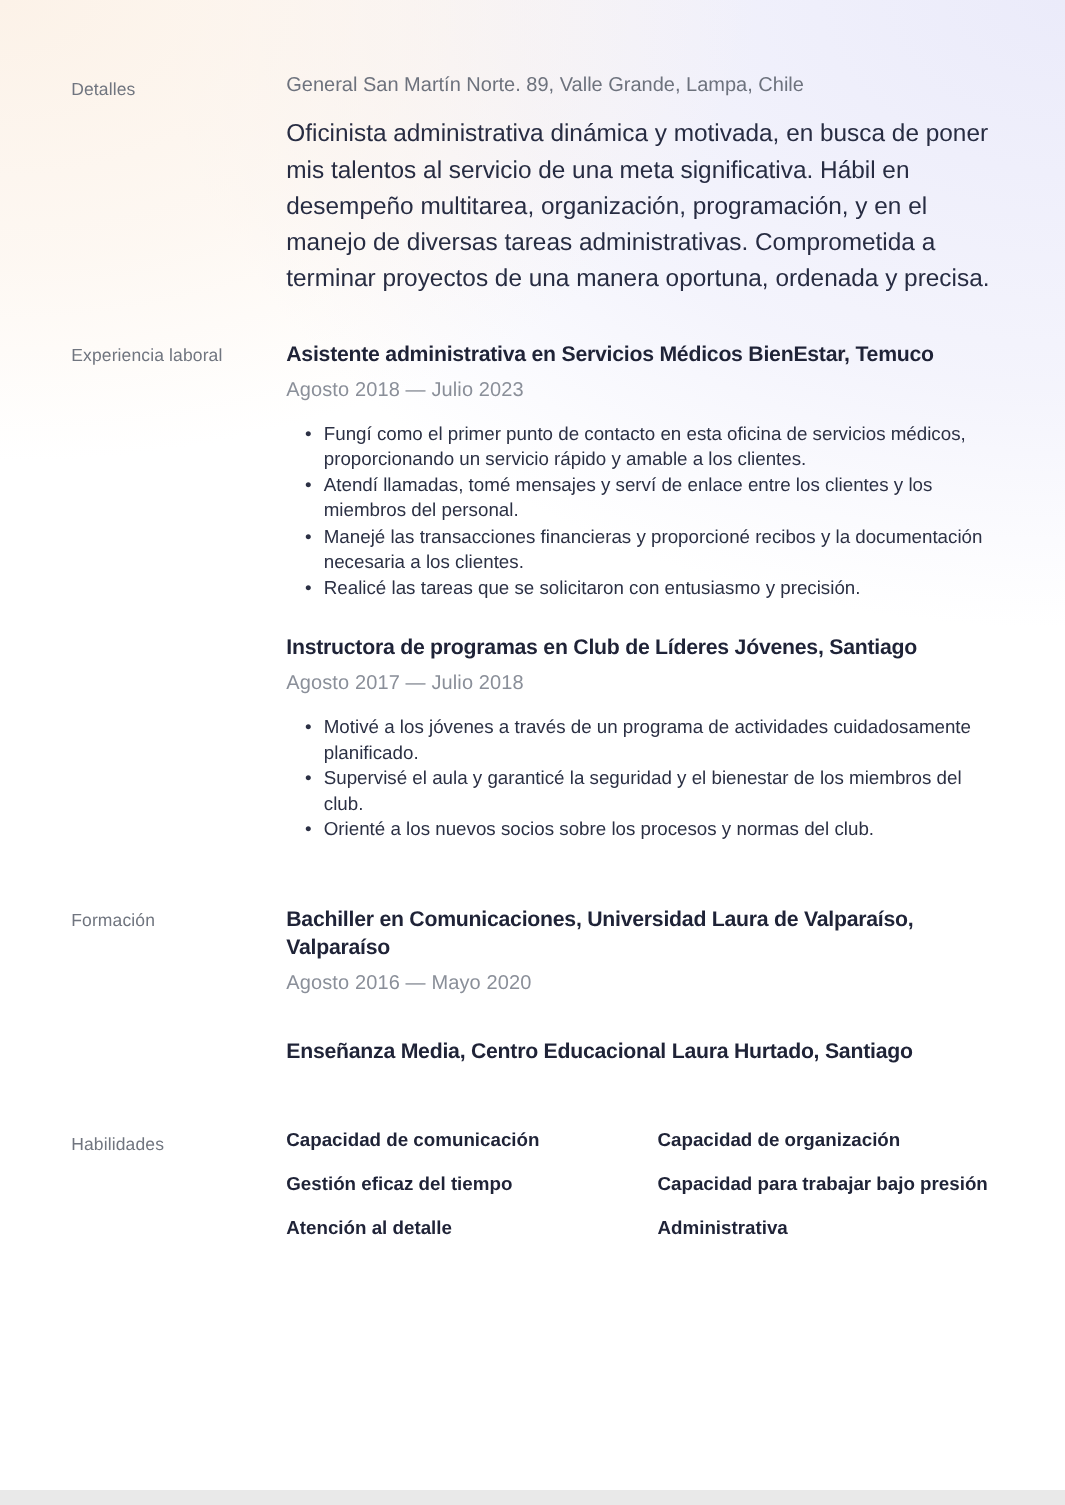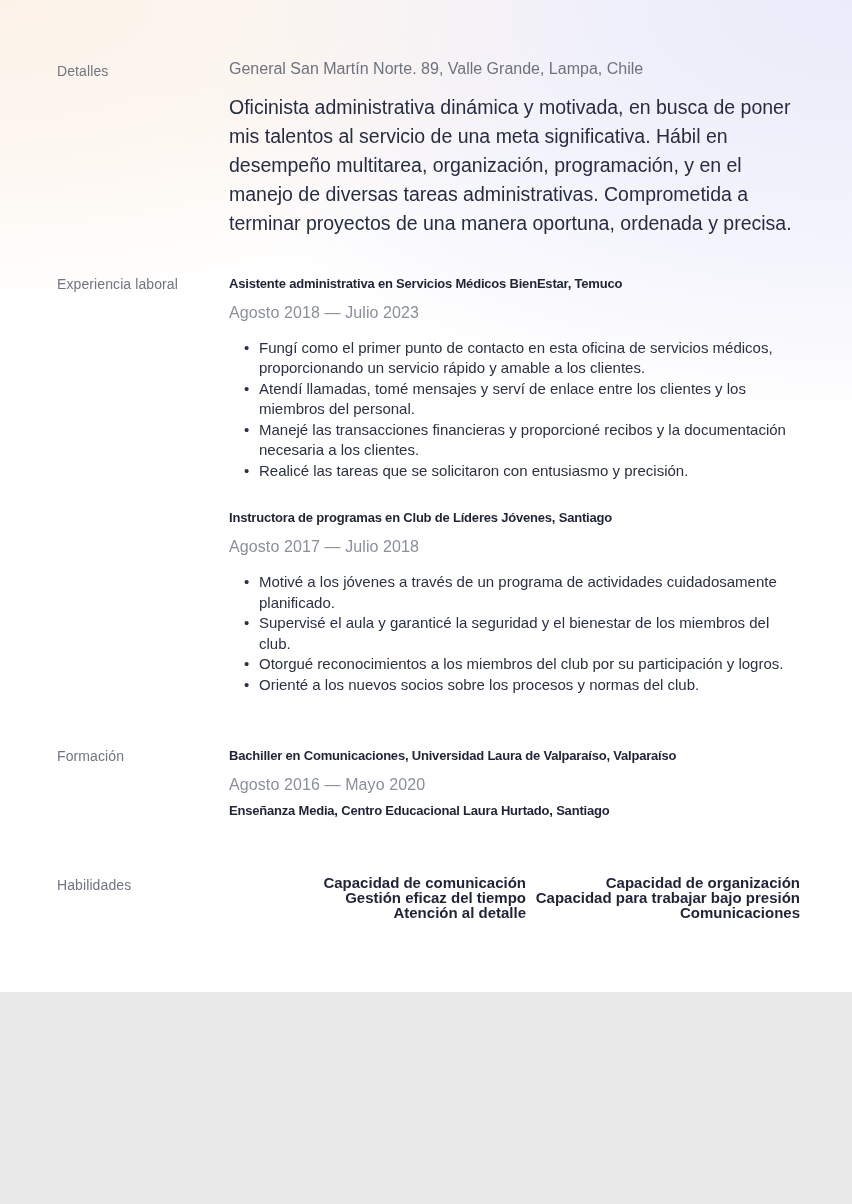--- a/index.html
+++ b/index.html
@@ -5,21 +5,21 @@
   html, body {
     margin: 0;
     padding: 0;
     background: #e9e9e9;
     font-family: "Liberation Sans", "DejaVu Sans", sans-serif;
     -webkit-font-smoothing: antialiased;
   }
   .page {
     position: relative;
     width: 852px;
-    height: 992px;
+    height: 1192px;
     margin: 0 auto;
     overflow: hidden;
     background:
       radial-gradient(115% 50% at 0% 0%, #fcf2e8 0%, rgba(252,242,232,0.55) 35%, rgba(252,242,232,0) 62%),
       radial-gradient(125% 62% at 100% 0%, #ebebfa 0%, rgba(235,235,250,0.55) 42%, rgba(235,235,250,0) 68%),
       #ffffff;
     color: #20243a;
   }
   .inner {
     padding: 60px 52px 0 57px;
@@ -57,21 +57,21 @@
     color: #272c42;
     max-width: 575px;
   }
   
   .section-experience { margin-top: 35px; }
   .section-education  { margin-top: 50px; }
   .section-skills     { margin-top: 52px; }
 
   .job + .job { margin-top: 26px; }
   .job-title, .school-title {
-    font-size: 13px;
+    font-size: 17px;
     font-weight: 700;
     line-height: 22px;
     letter-spacing: -0.2px;
     color: #1f2337;
   }
   .dates {
     margin-top: 9px;
     font-size: 16px;
     color: #8a8f99;
     letter-spacing: 0.1px;
@@ -87,27 +87,27 @@
     line-height: 20.5px;
     color: #2b3044;
     max-width: 540px;
   }
   ul.bullets li::before {
     content: "\2022";
     position: absolute;
     left: -15px;
     color: #2b3044;
   }
-  .school + .school { margin-top: 6px; }
+  .school + .school { margin-top: 34px; }
   
   .skills-grid {
     display: grid;
     grid-template-columns: 297px 1fr;
+    row-gap: 20px;
     padding-top: 1px;
-    text-align: right;
   }
   .skill {
     font-size: 15px;
     font-weight: 700;
     line-height: 15px;
     color: #1f2337;
   }
 </style>
 </head>
 <body>
@@ -139,21 +139,20 @@
             <li>Realicé las tareas que se solicitaron con entusiasmo y precisión.</li>
           </ul>
         </div>
 
         <div class="job">
           <div class="job-title">Instructora de programas en Club de Líderes Jóvenes, Santiago</div>
           <div class="dates">Agosto 2017 — Julio 2018</div>
           <ul class="bullets">
             <li>Motivé a los jóvenes a través de un programa de actividades cuidadosamente planificado.</li>
             <li>Supervisé el aula y garanticé la seguridad y el bienestar de los miembros del club.</li>
-            <li>Otorgué reconocimientos a los miembros del club por su participación y logros.</li>
             <li>Orienté a los nuevos socios sobre los procesos y normas del club.</li>
           </ul>
         </div>
 
       </div>
     </div>
 
     <div class="row section-education">
       <div class="gutter-label">Formación</div>
       <div>
@@ -171,18 +170,18 @@
     </div>
 
     <div class="row section-skills">
       <div class="gutter-label">Habilidades</div>
       <div class="skills-grid">
         <div class="skill">Capacidad de comunicación</div>
         <div class="skill">Capacidad de organización</div>
         <div class="skill">Gestión eficaz del tiempo</div>
         <div class="skill">Capacidad para trabajar bajo presión</div>
         <div class="skill">Atención al detalle</div>
-        <div class="skill">Comunicaciones</div>
+        <div class="skill">Administrativa</div>
       </div>
     </div>
 
   </div>
 </div>
 
 </body></html>

